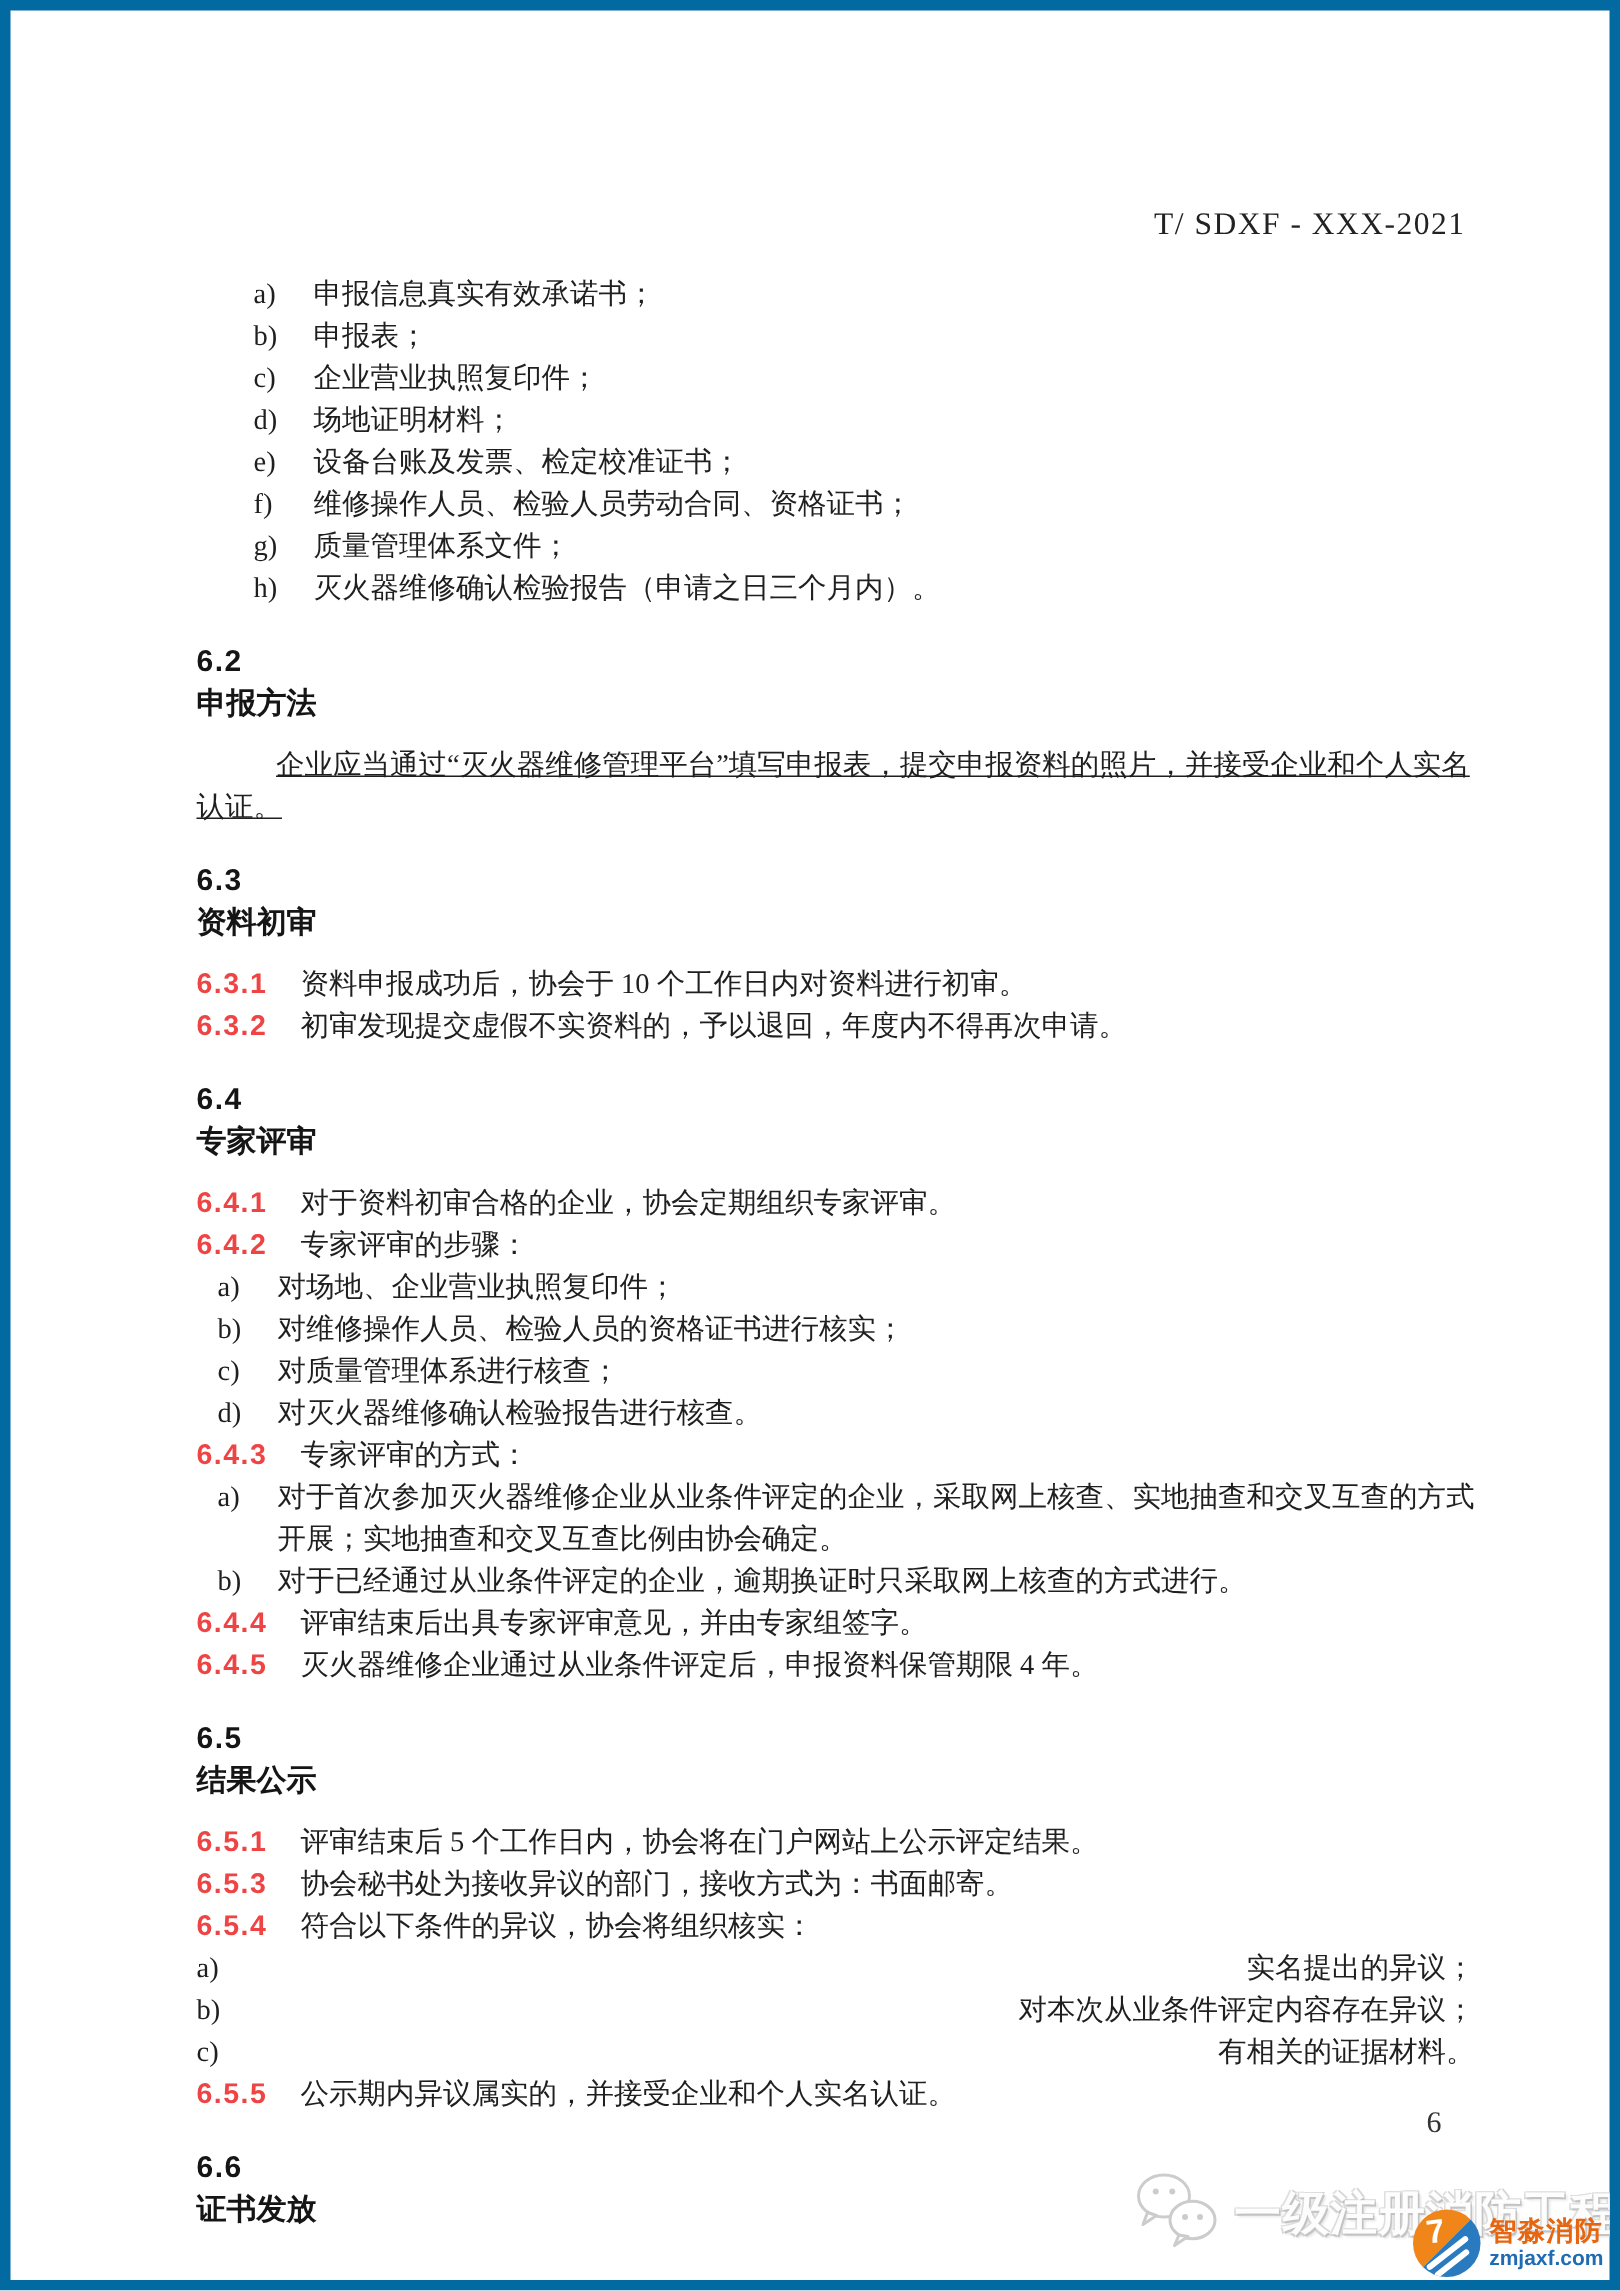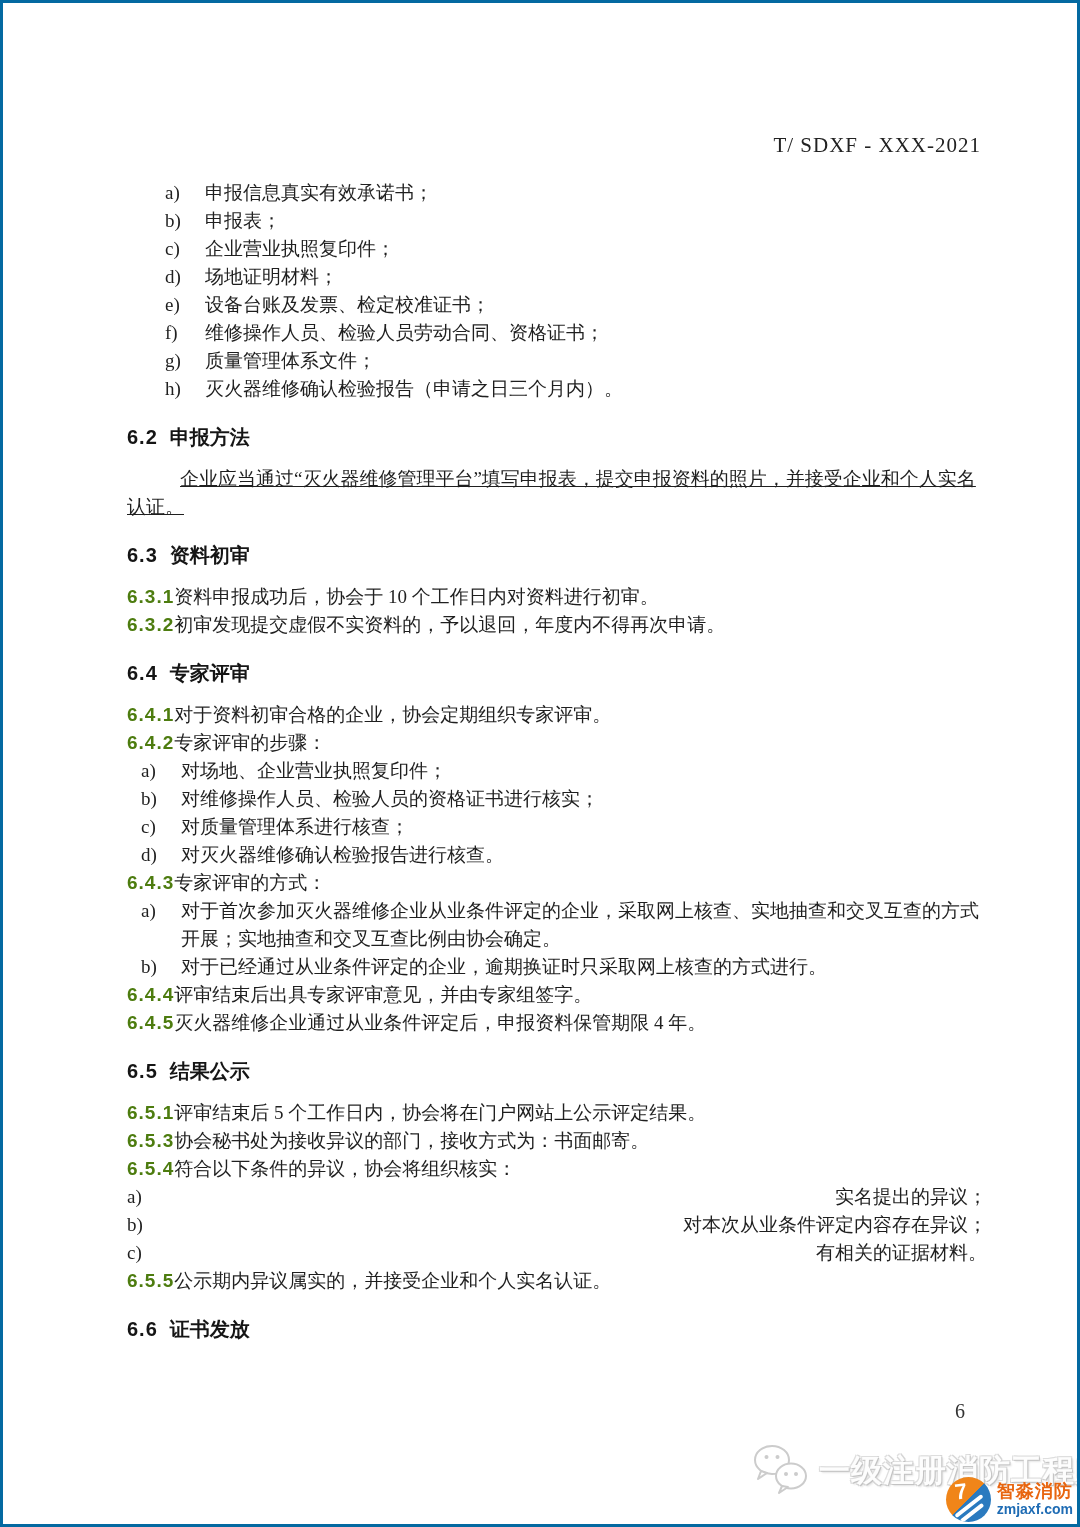--- a/index.html
+++ b/index.html
@@ -1,21 +1,21 @@
 <!DOCTYPE html>
 <html><head>
 <meta charset="utf-8">
 <style>
   html,body{margin:0;padding:0;background:#ffffff;}
   .page{
     position:relative;
     width:1080px;height:1527px;
     background:#ffffff;
     box-sizing:border-box;
-    border:3px solid #0369a1;
+    border:7px solid #0369a1;
     overflow:hidden;
     font-family:"Liberation Serif","DejaVu Serif",serif;
     color:#1f1f1f;
   }
   .doc-code{
     position:absolute;top:130px;right:96px;
     font-size:21px;letter-spacing:1px;color:#222;
   }
   .content{
     position:absolute;top:176px;left:124px;right:90px;
@@ -23,31 +23,31 @@
   }
   
   .intro-item{display:flex;margin-left:38px;}
   .intro-item .ltr{flex:0 0 40px;}
   .intro-item .txt{flex:1;}
   
   .h2{
     display:flex;align-items:baseline;
     font-family:"Liberation Sans","DejaVu Sans",sans-serif;
     font-weight:700;font-size:20px;line-height:28px;
-    margin:20px 0 14px 0;color:#151515;
+    margin:20px 0 14px 0;color:#151515;flex-direction:column;
   }
   .h2 .hnum{margin-right:12px;letter-spacing:1px;}
   
   .para{text-indent:53px;margin:0;text-decoration:underline;}
   
   .clause{display:flex;}
   .clause .cnum{
-    flex:0 0 auto;
-    font-family:"Liberation Sans","DejaVu Sans",sans-serif;
-    font-weight:700;letter-spacing:1px;color:#4d7c0f;
+    flex:0 0 auto;margin-right:22px;
+    font-family:"Liberation Sans","DejaVu Sans",sans-serif;
+    font-weight:700;letter-spacing:1px;color:#ef4444;
   }
   .clause .ctext{flex:1;}
   
   .step{display:flex;margin-left:14px;}
   .step .ltr{flex:0 0 40px;}
   .step .txt{flex:1;}
   .objection{display:flex;}
   .objection .ltr{flex:0 0 43px;}
   .objection .txt{flex:1;text-align:right;}
   

